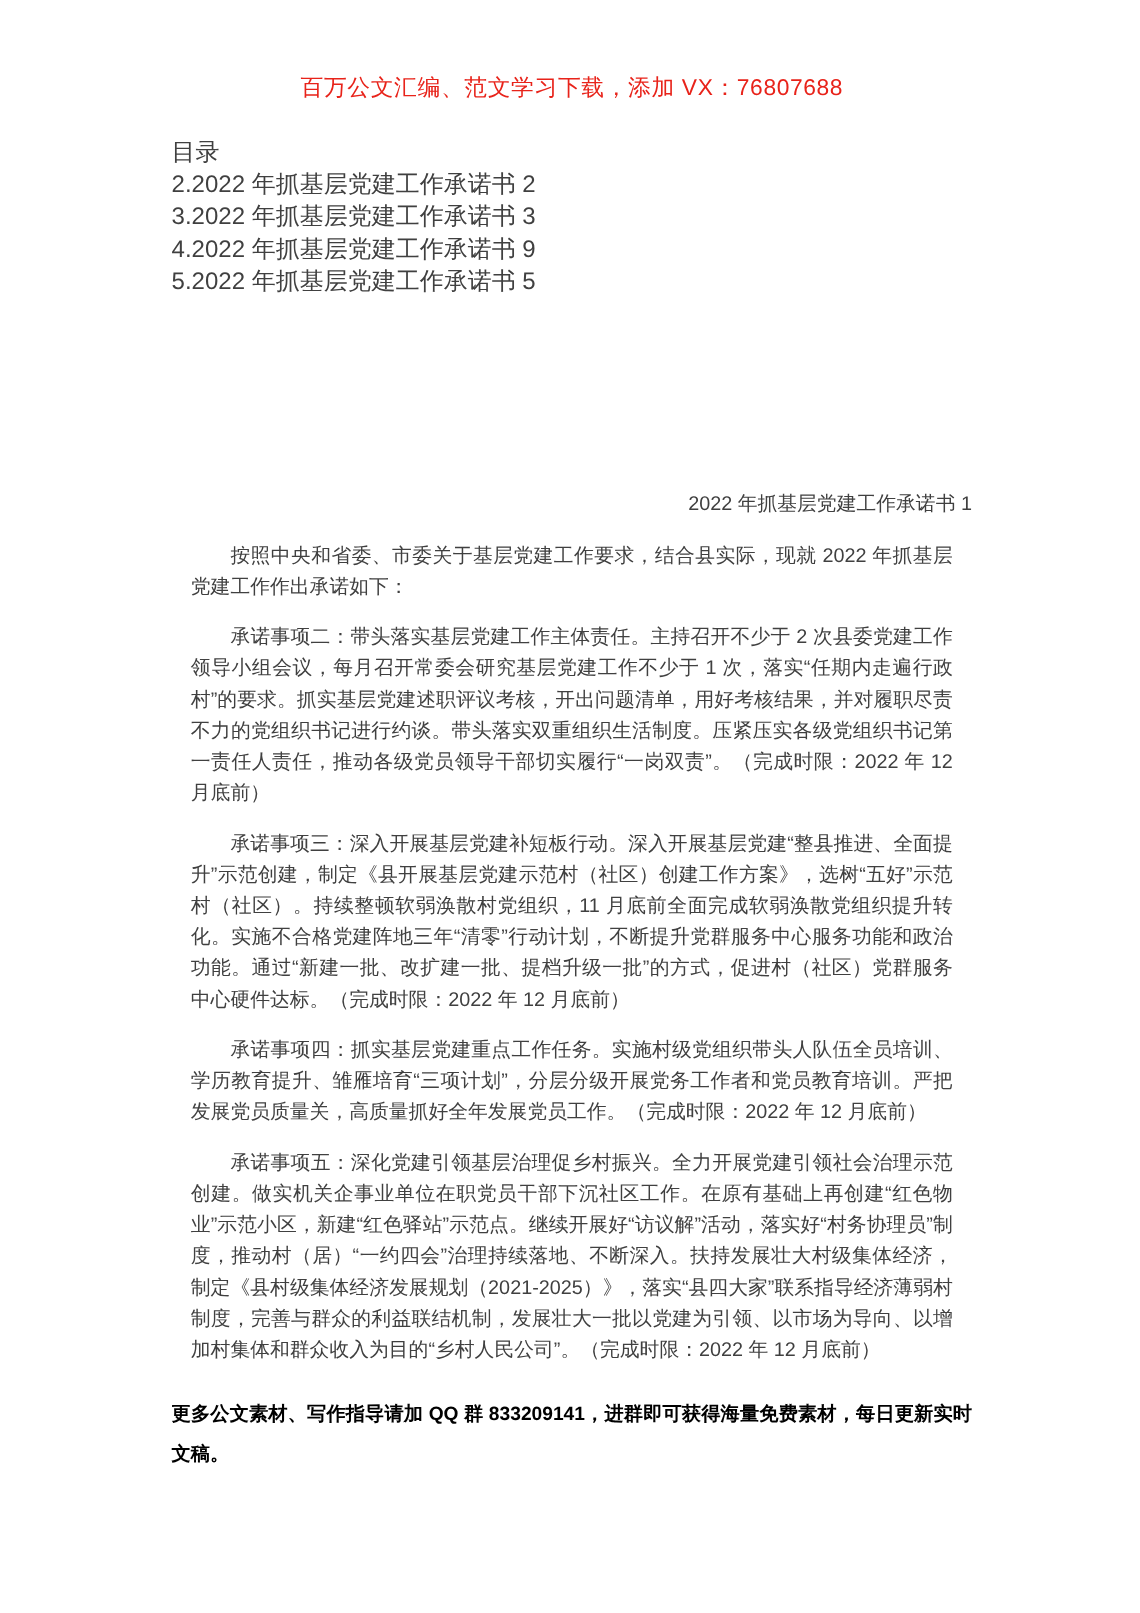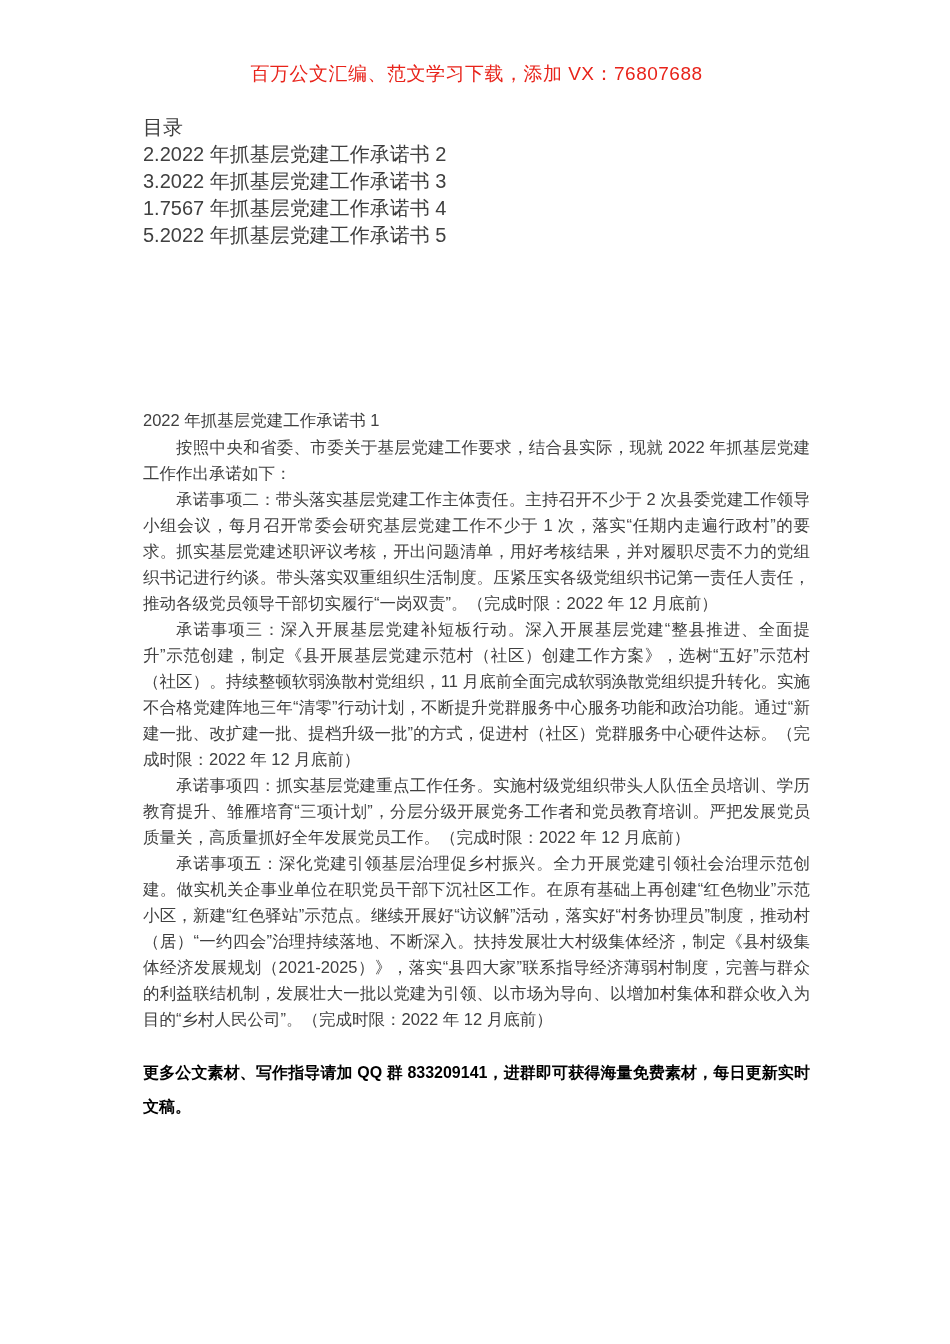--- a/index.html
+++ b/index.html
@@ -30,31 +30,31 @@
     font-size: 20px;
     line-height: 27px;
   }
   .toc-title, .toc-item {
     white-space: nowrap;
   }
   .doc-title {
     color: #404040;
     font-size: 16.5px;
     font-weight: normal;
-    text-align: left;
+    text-align: right;
     margin: 158px 0 0 0;
     line-height: 27px;
   }
   .body-para {
     color: #404040;
     font-size: 16.5px;
     line-height: 26px;
     text-align: justify;
     text-indent: 2em;
-    margin: 0;
+    margin: 16px;
   }
   .promo-footer {
     color: #000000;
     font-size: 16px;
     font-weight: bold;
     line-height: 34px;
     text-align: justify;
     margin-top: 24px;
   }
 </style>
@@ -62,21 +62,21 @@
 <body>
 
 <div class="page">
 
   <div class="promo-header">百万公文汇编、范文学习下载，添加 VX：76807688</div>
 
   <div class="toc">
     <div class="toc-title">目录</div>
     <div class="toc-item">2.2022 年抓基层党建工作承诺书 2</div>
     <div class="toc-item">3.2022 年抓基层党建工作承诺书 3</div>
-    <div class="toc-item">1.7567 年抓基层党建工作承诺书 4</div>
+    <div class="toc-item">4.2022 年抓基层党建工作承诺书 9</div>
     <div class="toc-item">5.2022 年抓基层党建工作承诺书 5</div>
   </div>
 
   <h1 class="doc-title">2022 年抓基层党建工作承诺书 1</h1>
 
   <p class="body-para">按照中央和省委、市委关于基层党建工作要求，结合县实际，现就 2022 年抓基层党建工作作出承诺如下：</p>
   <p class="body-para">承诺事项二：带头落实基层党建工作主体责任。主持召开不少于 2 次县委党建工作领导小组会议，每月召开常委会研究基层党建工作不少于 1 次，落实“任期内走遍行政村”的要求。抓实基层党建述职评议考核，开出问题清单，用好考核结果，并对履职尽责不力的党组织书记进行约谈。带头落实双重组织生活制度。压紧压实各级党组织书记第一责任人责任，推动各级党员领导干部切实履行“一岗双责”。（完成时限：2022 年 12 月底前）</p>
   <p class="body-para">承诺事项三：深入开展基层党建补短板行动。深入开展基层党建“整县推进、全面提升”示范创建，制定《县开展基层党建示范村（社区）创建工作方案》，选树“五好”示范村（社区）。持续整顿软弱涣散村党组织，11 月底前全面完成软弱涣散党组织提升转化。实施不合格党建阵地三年“清零”行动计划，不断提升党群服务中心服务功能和政治功能。通过“新建一批、改扩建一批、提档升级一批”的方式，促进村（社区）党群服务中心硬件达标。（完成时限：2022 年 12 月底前）</p>
   <p class="body-para">承诺事项四：抓实基层党建重点工作任务。实施村级党组织带头人队伍全员培训、学历教育提升、雏雁培育“三项计划”，分层分级开展党务工作者和党员教育培训。严把发展党员质量关，高质量抓好全年发展党员工作。（完成时限：2022 年 12 月底前）</p>
   <p class="body-para">承诺事项五：深化党建引领基层治理促乡村振兴。全力开展党建引领社会治理示范创建。做实机关企事业单位在职党员干部下沉社区工作。在原有基础上再创建“红色物业”示范小区，新建“红色驿站”示范点。继续开展好“访议解”活动，落实好“村务协理员”制度，推动村（居）“一约四会”治理持续落地、不断深入。扶持发展壮大村级集体经济，制定《县村级集体经济发展规划（2021-2025）》，落实“县四大家”联系指导经济薄弱村制度，完善与群众的利益联结机制，发展壮大一批以党建为引领、以市场为导向、以增加村集体和群众收入为目的“乡村人民公司”。（完成时限：2022 年 12 月底前）</p>

